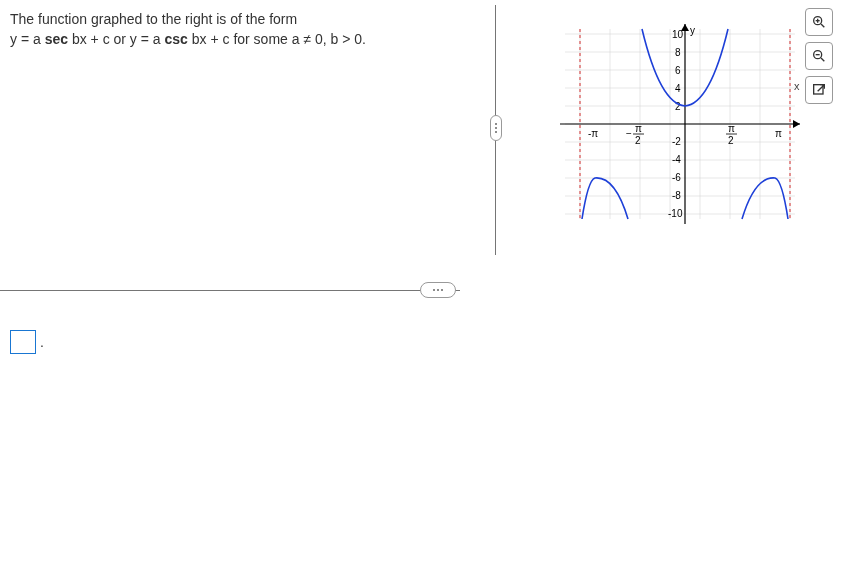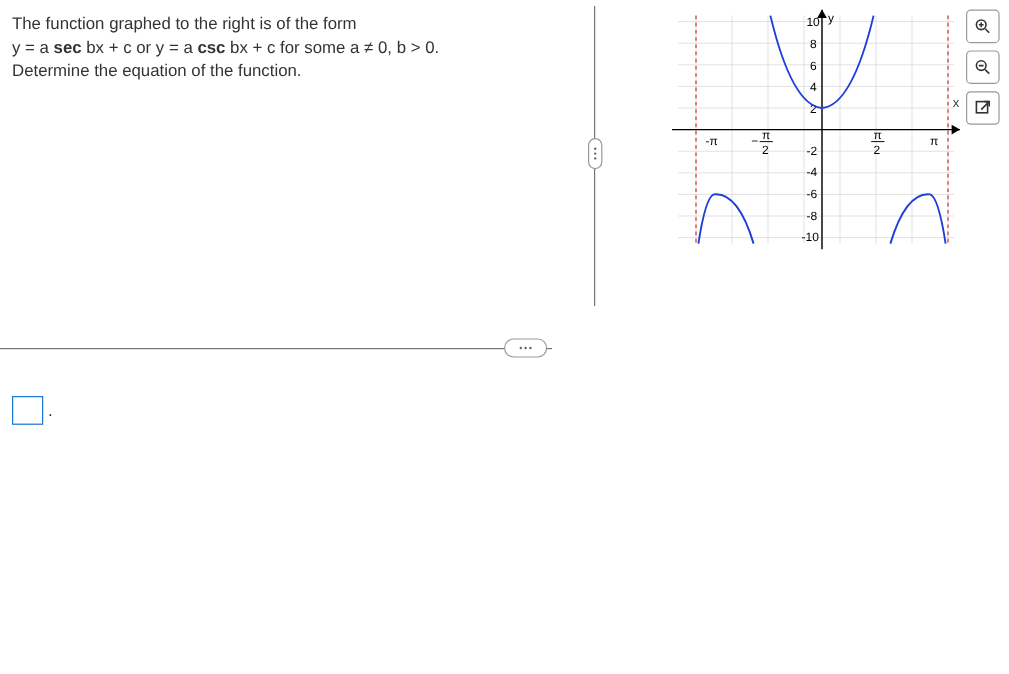--- a/index.html
+++ b/index.html
@@ -7,34 +7,33 @@
 .question-area { position: absolute; left: 10px; top: 10px; width: 400px; line-height: 1.4; }
 .question-area b { font-weight: bold; }
 .vertical-divider { position: absolute; left: 495px; top: 5px; width: 1px; height: 250px; background: #757575;}
 .collapse-handle { position: absolute; left: 490px; top: 115px; width: 12px; height: 26px; border: 1px solid #999; border-radius: 6px; background: #fff; display: flex; flex-direction: column; align-items: center; justify-content: center; gap: 2px; }
 .collapse-handle span { width: 2px; height: 2px; background: #666; border-radius: 50%; }
 .hr-line { position: absolute; left: 0; top: 290px; width: 460px; height: 1px; background: #757575; }
 .hr-handle { position: absolute; left: 420px; top: 282px; width: 36px; height: 16px; border: 1px solid #999; border-radius: 8px; background: #fff; display: flex; align-items: center; justify-content: center; gap: 2px; }
 .hr-handle span { width: 2px; height: 2px; background: #666; border-radius: 50%; }
 .answer-area { position: absolute; left: 10px; top: 330px; display: flex; align-items: center; gap: 4px; }
 .answer-input { width: 26px; height: 24px; border: 1px solid #1976d2; background: #fff; }
-.graph-container { position: absolute; left: 560px; top: 8px; width: 240px; height: 200px; }
+.graph-container { position: absolute; left: 560px; top: 24px; width: 240px; height: 200px; }
 .tool-buttons { position: absolute; left: 805px; top: 8px; width: 30px; display: flex; flex-direction: column; gap: 6px; }
 .tool-btn { width: 28px; height: 28px; border: 1px solid #999; border-radius: 4px; background: #fff; display: flex; align-items: center; justify-content: center; cursor: pointer; }
 .tool-btn svg { width: 16px; height: 16px; }
 .x-label { position: absolute; left: 794px; top: 80px; font-size: 11px; color: #444; }
 svg text { font-family: Arial; font-size: 10px; }
 </style>
 </head>
 <body>
 
 <div class="question-area">
   <span>The function graphed to the right is of the form</span><br>
   <span>y = a </span><b>sec</b><span> bx + c or y = a </span><b>csc</b><span> bx + c for some a ≠ 0, b &gt; 0.</span><br>
-  <span>Determine the equation of the function.</span>
 </div>
 
 <div class="vertical-divider"></div>
 <div class="collapse-handle">
     <span></span>
     <span></span>
     <span></span>
   </div>
 
 <div class="hr-line"></div>

